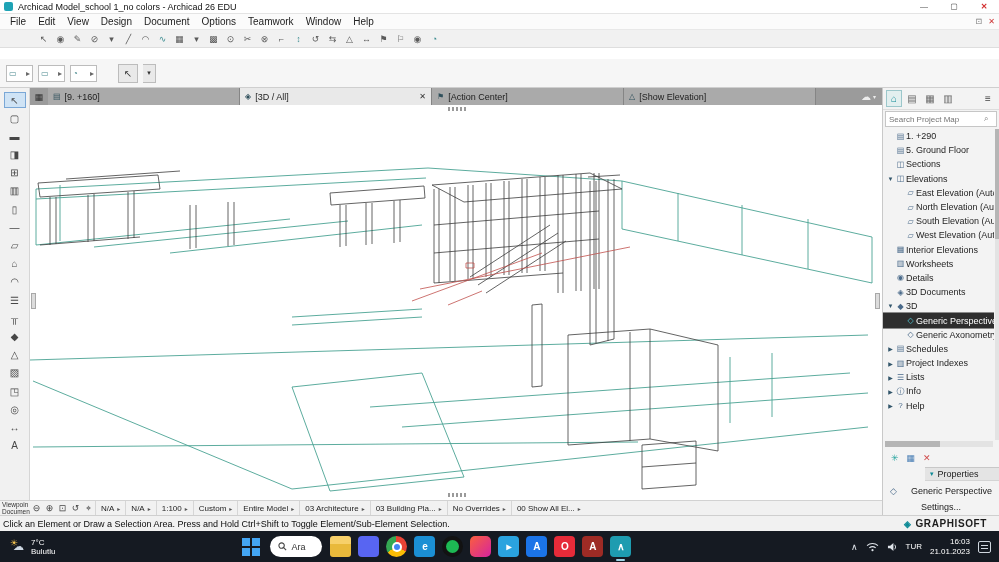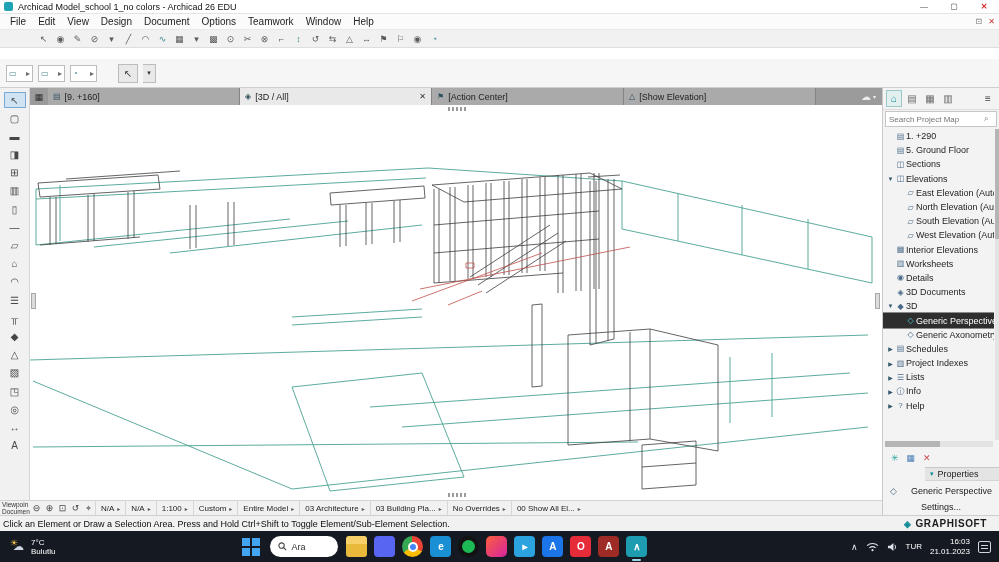--- a/index.html
+++ b/index.html
@@ -100,21 +100,21 @@
   
   .taskbar { position:absolute; top:531px; left:0; right:0; height:31px; background:#151a22; display:flex; align-items:center; color:#fff; }
   .weather { display:flex; align-items:center; gap:5px; padding:0 10px; flex:0 0 auto; }
   .w-icon { position:relative; width:16px; height:14px; }
   .w-icon .sun { position:absolute; left:0; top:-2px; color:#f2c14e; font-size:9px; }
   .w-icon .cloud { position:absolute; left:3px; top:0; color:#cdd7e2; font-size:11px; }
   .w-text { font-size:8px; line-height:9px; }
   .centergroup { display:flex; align-items:center; gap:8px; margin-left:175px; }
   .start-btn { width:22px; height:22px; display:grid; grid-template-columns:8px 8px; grid-template-rows:8px 8px; gap:2px; align-content:center; justify-content:center; }
   .start-btn i { background:#43a6f5; }
-  .search-pill { width:68px; height:21px; background:#fff; border-radius:11px; display:flex; align-items:center; gap:4px; padding:0 8px; color:#333; font-size:9px; }
+  .search-pill { width:52px; height:21px; background:#fff; border-radius:11px; display:flex; align-items:center; gap:4px; padding:0 8px; color:#333; font-size:9px; }
   .apps { display:flex; align-items:center; gap:7px; }
   .app-icon { width:21px; height:21px; border-radius:4px; display:flex; align-items:center; justify-content:center; font-size:10px; font-weight:bold; color:#fff; position:relative; flex:0 0 auto; }
   .app-icon.active::after { content:''; position:absolute; bottom:-4px; left:6px; right:6px; height:2px; border-radius:2px; background:#9fd6e8; }
   .app-icon.fe { background:linear-gradient(180deg,#f7d06a 38%,#e9b93b 38%); border-radius:3px; }
   .app-icon.chrome { background:conic-gradient(#ea4335 0 33%, #fbbc05 33% 66%, #34a853 66% 100%); border-radius:50%; }
   .app-icon.chrome::before { content:''; width:10px; height:10px; background:#fff; border-radius:50%; position:absolute; }
   .app-icon.chrome i { width:6px; height:6px; background:#4285f4; border-radius:50%; position:absolute; }
   .app-icon.spotify { background:#121212; border-radius:50%; }
   .app-icon.spotify::before { content:''; width:13px; height:13px; border-radius:50%; background:#1db954; }
   .app-icon.music { background:linear-gradient(135deg,#fa5f3e,#d6249f); border-radius:5px; }

